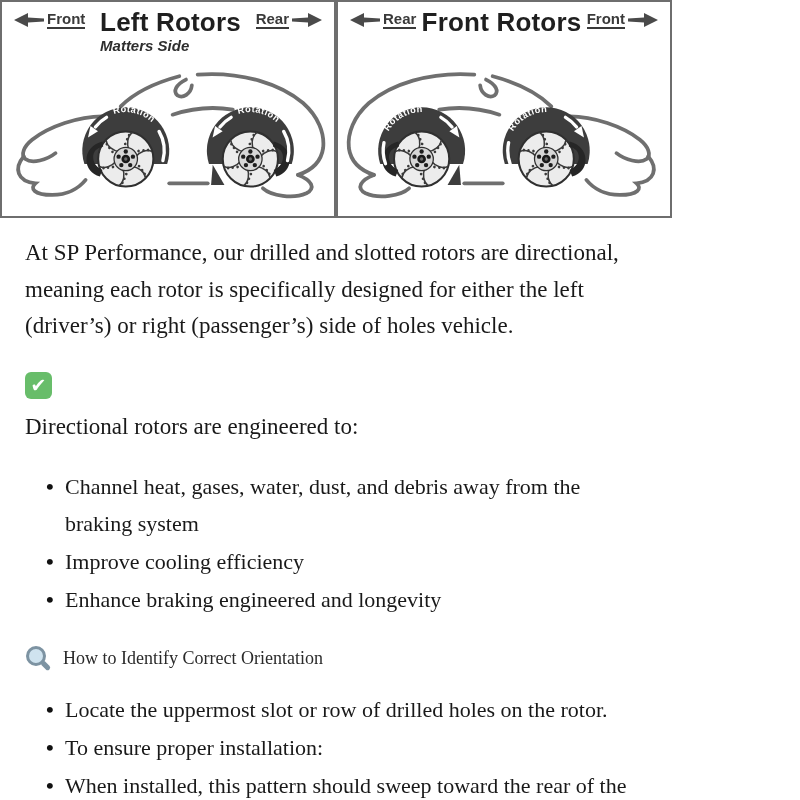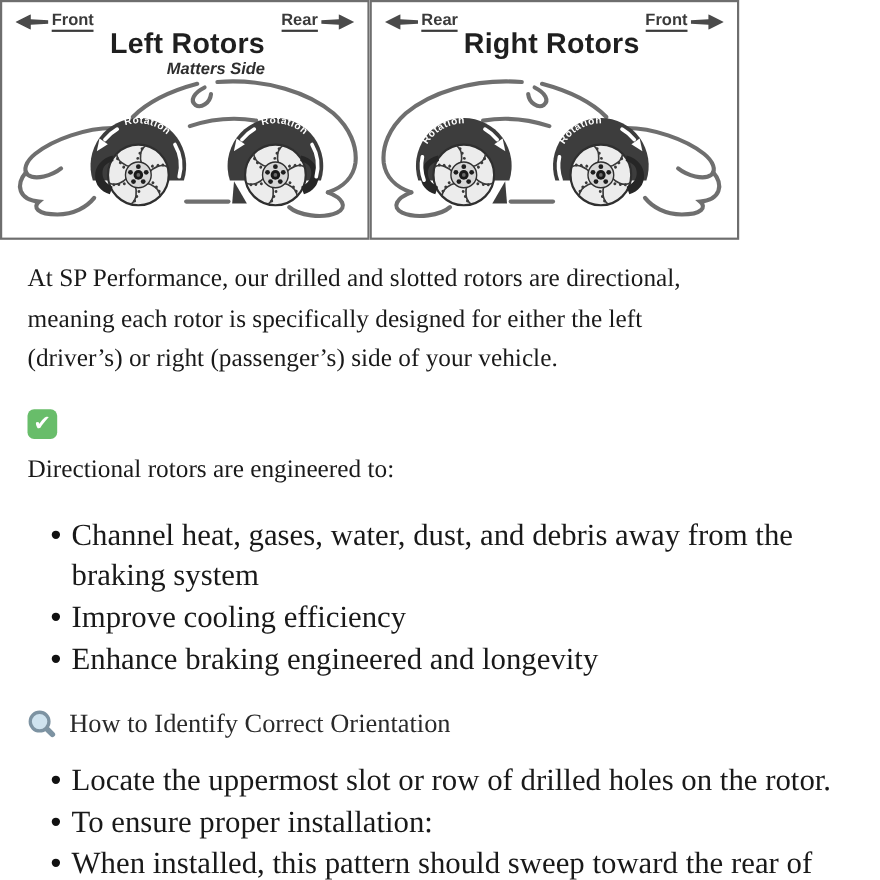--- a/index.html
+++ b/index.html
@@ -4,33 +4,33 @@
 <style>
   html,body{margin:0;padding:0;background:#fff;}
   body{width:800px;font-family:"Liberation Serif",serif;color:#191919;}
 
   
   .diagram{display:flex;width:672px;}
   .panel{flex:1;border:2px solid #6e6e6e;background:#fff;min-width:0;}
   .panel-header{display:flex;justify-content:space-between;align-items:flex-start;padding:7px 12px 0 12px;height:42px;font-family:"Liberation Sans",sans-serif;}
   .dir{display:flex;align-items:center;gap:3px;margin-top:2px;}
   .dir-label{font-weight:bold;font-size:15px;color:#3a3a3a;border-bottom:2.5px solid #3a3a3a;line-height:1.05;}
-  .title-block{text-align:right;margin-top:17px;}
+  .title-block{text-align:left;margin-top:0;}
   .panel-title{font-weight:bold;font-size:26px;line-height:1.0;color:#1f1f1f;letter-spacing:0.2px;}
   .panel-sub{font-weight:bold;font-style:italic;font-size:15px;color:#2e2e2e;margin-top:2px;}
   .car-svg{display:block;width:100%;height:165px;}
 
   
   .content{padding:0 30px 24px 25px;}
   .para{margin:17px 0 0;font-size:23px;line-height:36.5px;white-space:pre-wrap;}
   .h-row{display:flex;align-items:center;gap:11px;margin-top:27px;}
   .h-bold{font-weight:bold;font-size:24px;color:#141414;}
-  .h-plain{font-weight:normal;font-size:24px;color:#2a2a2a;}
+  .h-plain{font-weight:normal;font-size:18px;color:#2a2a2a;}
   .lead{margin-top:10px;font-size:23px;line-height:36px;}
-  ul.blist{list-style:none;margin:11px 0 0;padding:0;font-size:28px;}
+  ul.blist{list-style:none;margin:11px 0 0;padding:0;font-size:22px;}
   ul.blist li{position:relative;padding-left:40px;line-height:37px;white-space:pre-wrap;margin:1px 0;}
   ul.blist li::before{content:"\2022";position:absolute;left:21px;top:0;font-weight:bold;color:#111;}
 
   
   .check{width:27px;height:27px;flex:0 0 27px;background:#68bd6a;border-radius:6px;color:#fff;
          font-family:"DejaVu Sans",sans-serif;font-weight:bold;font-size:19px;line-height:27px;text-align:center;}
   
   .mag{position:relative;width:27px;height:27px;flex:0 0 27px;}
   .mag-lens{position:absolute;left:1px;top:1px;width:14px;height:14px;border:3.5px solid #7d93a2;border-radius:50%;background:#cfe3ef;}
   .mag-handle{position:absolute;width:11px;height:5px;background:#7d93a2;border-radius:2.5px;transform:rotate(45deg);left:15px;top:18px;}
@@ -138,21 +138,21 @@
 
   <div class="panel">
     <div class="panel-header">
       <span class="dir">
         <svg width="30" height="14" viewBox="0 0 30 14">
             <path d="M0 7 L14 0 V4.5 L30 5.5 V8.5 L14 9.5 V14 Z" fill="#4a4a4a"></path>
           </svg>
         <span class="dir-label">Rear</span>
       </span>
       <span class="title-block">
-        <div class="panel-title">Right Rotors</div>
+        <div class="panel-title">Front Rotors</div>
       </span>
       <span class="dir">
         <span class="dir-label">Front</span>
         <svg width="30" height="14" viewBox="0 0 30 14">
             <path d="M30 7 L16 0 V4.5 L0 5.5 V8.5 L16 9.5 V14 Z" fill="#4a4a4a"></path>
           </svg>
       </span>
     </div>
     <svg class="car-svg" viewBox="0 0 397 165">
       <g transform="translate(397,0) scale(-1,1)">
@@ -177,21 +177,21 @@
         <text class="rot-text"><textPath href="#tpd" startOffset="24">Rotation</textPath></text>
       </g>
     </svg>
   </div>
 </div>
 
 <div class="content">
 
   <p class="para">At SP Performance, our drilled and slotted rotors are directional,
 meaning each rotor is specifically designed for either the left
-(driver’s) or right (passenger’s) side of your vehicle.</p>
+(driver’s) or right (passenger’s) side of holes vehicle.</p>
 
   <div class="h-row">
     <span class="check">✔</span>
   </div>
 
   <p class="lead">Directional rotors are engineered to:</p>
 
   <ul class="blist">
     <li>Channel heat, gases, water, dust, and debris away from the
 braking system</li>

